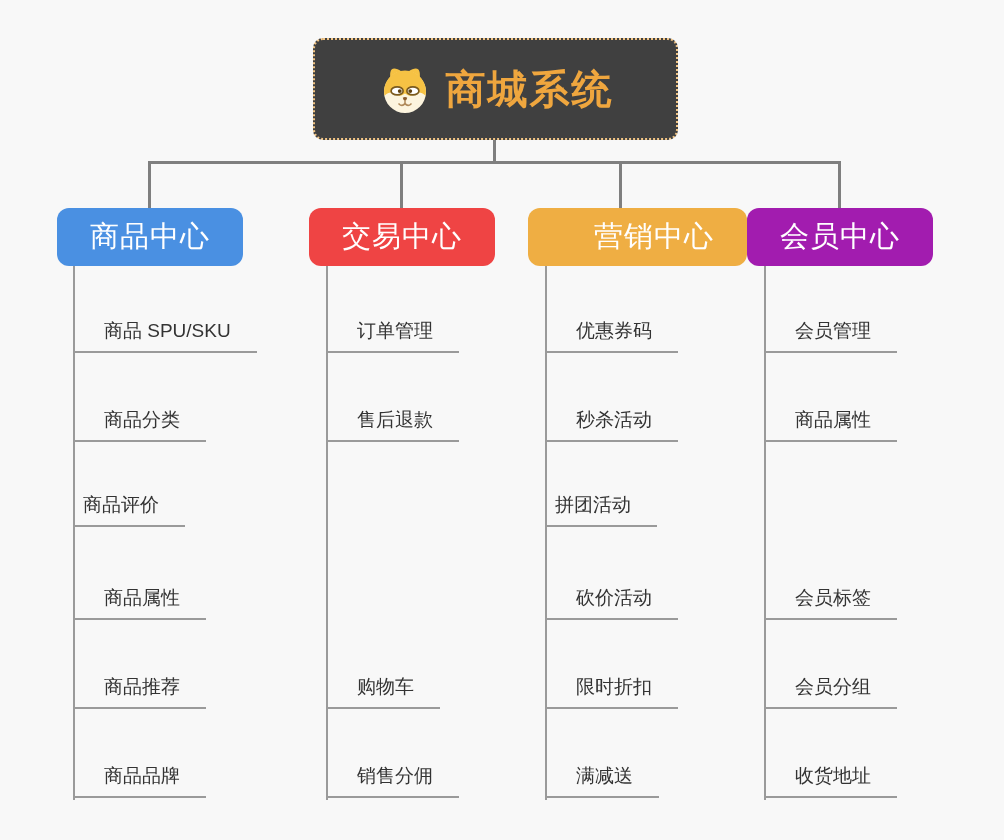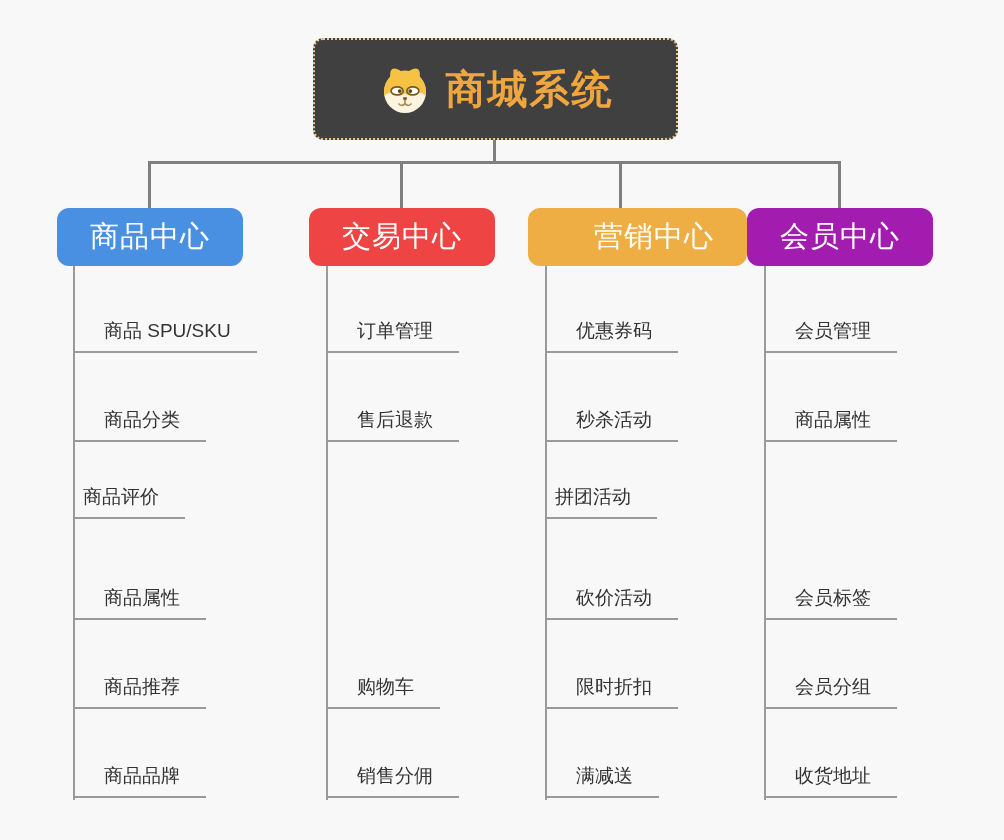--- a/index.html
+++ b/index.html
@@ -75,21 +75,21 @@
     padding: 0 26px 5px 31px;
     border-bottom: 2px solid #9a9a9a;
     font-size: 19px;
     color: #333333;
     white-space: nowrap;
     line-height: 30px;
     cursor: default;
   }
   .leaf.r1 { top: 50px; }
   .leaf.r2 { top: 139px; }
-  .leaf.r3 { top: 216px; padding-left: 10px; }
+  .leaf.r3 { top: 224px; padding-left: 10px; }
   .leaf.r4 { top: 317px; text-align: right; }
   .leaf.r5 { top: 406px; }
   .leaf.r6 { top: 495px; }
 </style>
 </head>
 <body>
 
 <div class="canvas">
 
   <div class="conn root-stub"></div>

